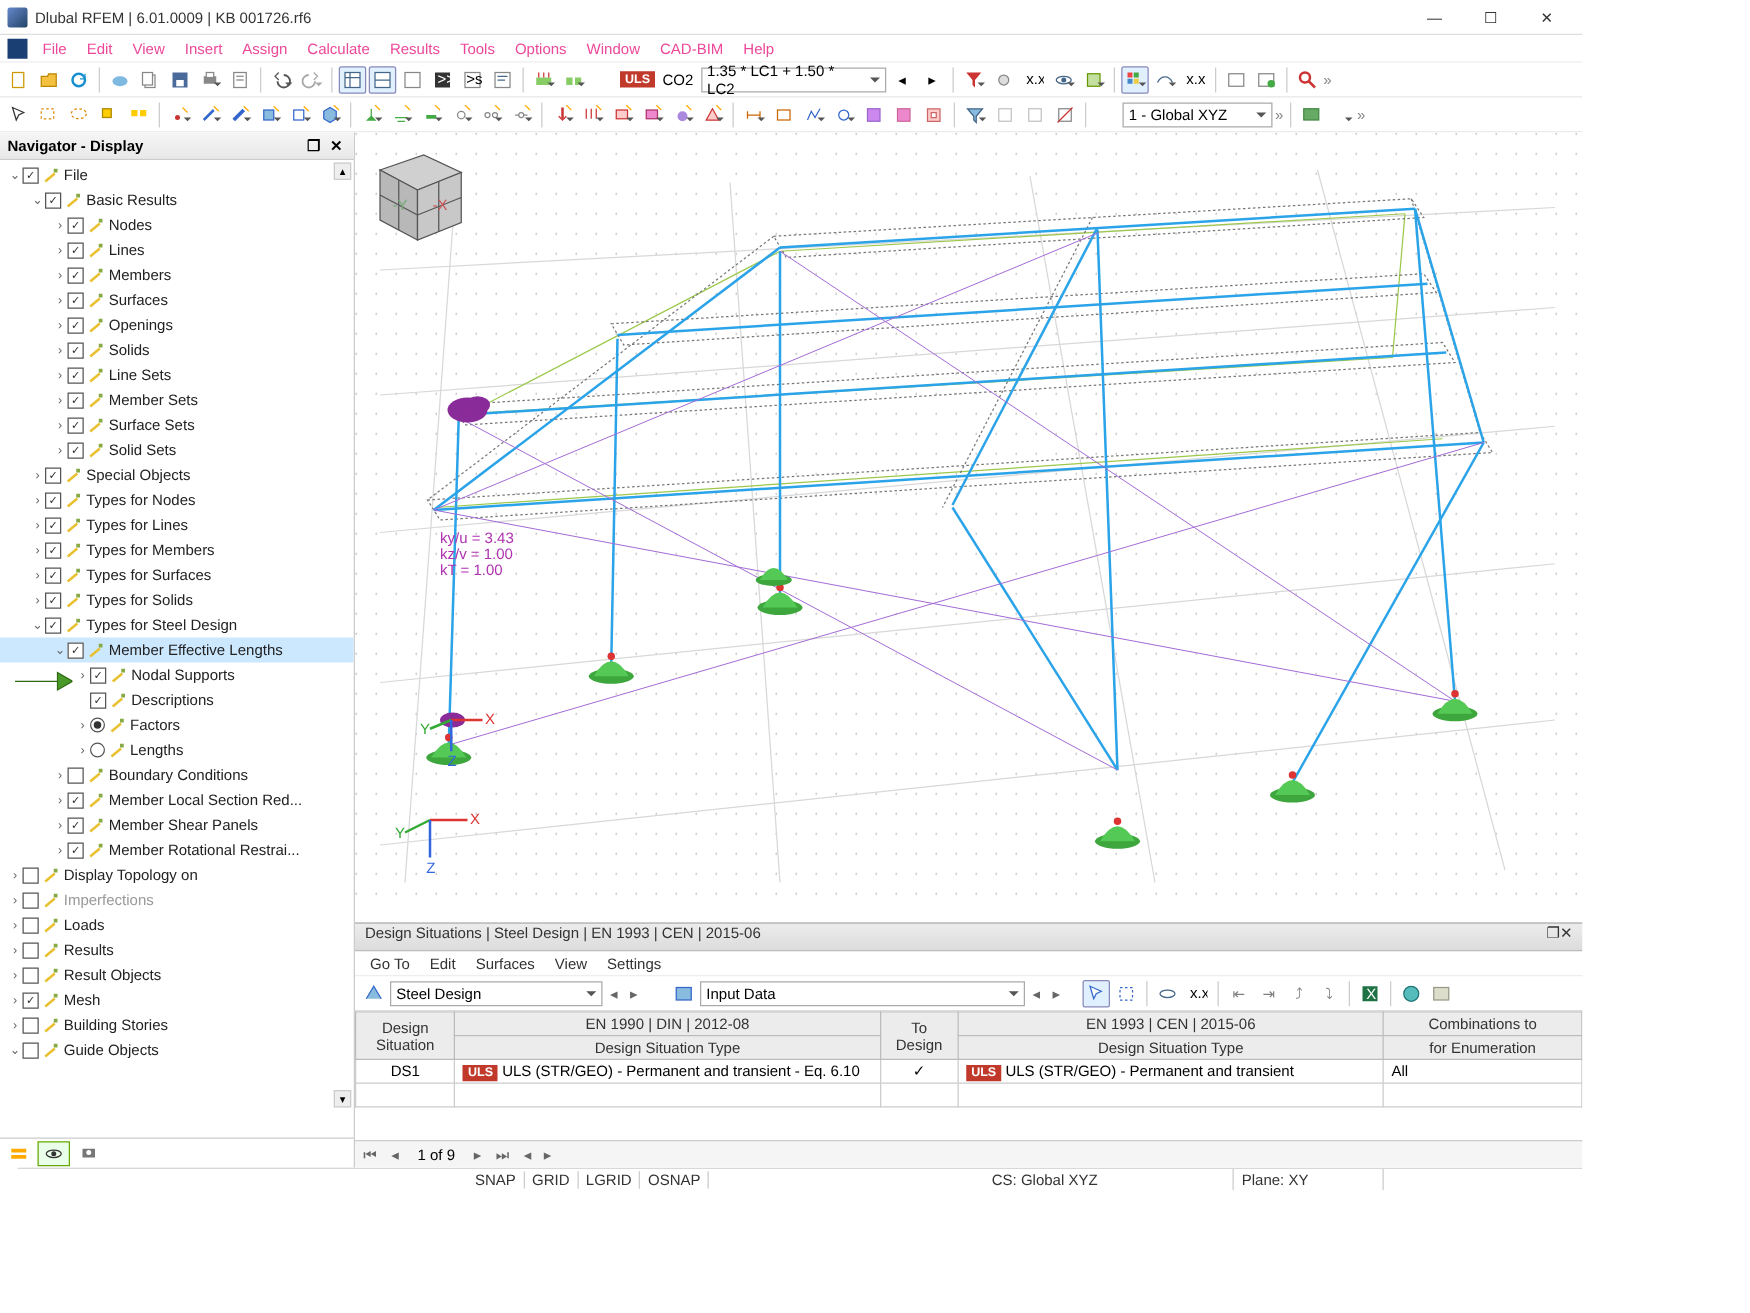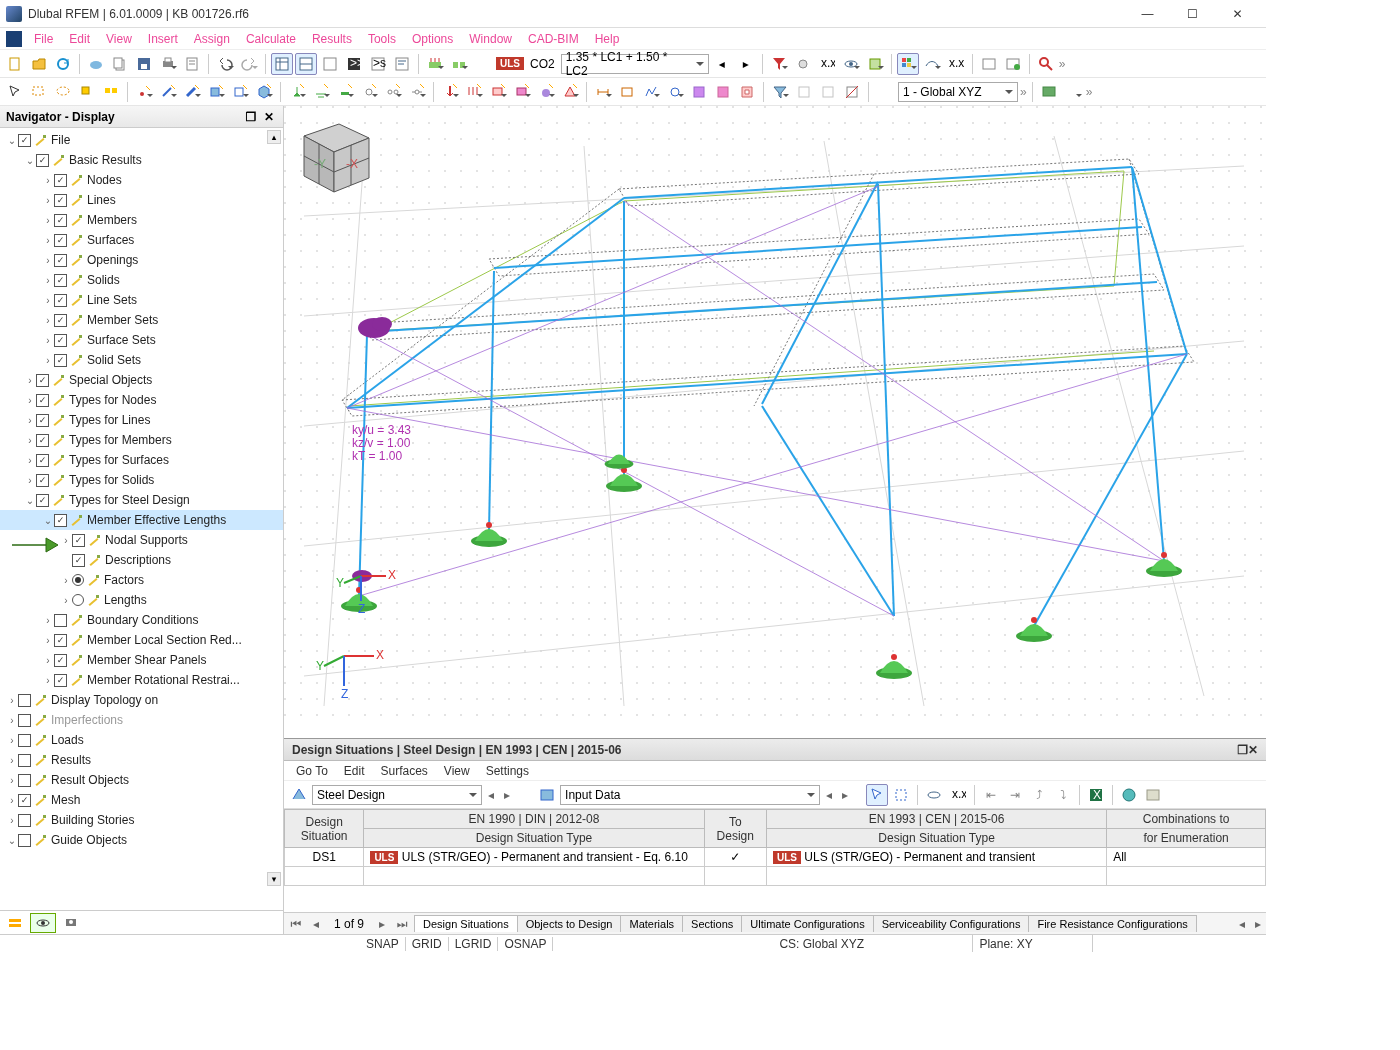--- a/index.html
+++ b/index.html
@@ -21,21 +21,21 @@
 .tbtn { width: 22px; height: 22px; display: flex; align-items: center; justify-content: center; border: 1px solid transparent; border-radius: 2px; position: relative; }
 .tsep { width: 1px; height: 20px; background: #ccc; margin: 0 3px; }
 .tdrop::after { content:""; position:absolute; right:1px; bottom:2px; border:3px solid transparent; border-top-color:#555; }
 .tbtn svg { width: 16px; height: 16px; }
 .badge-uls { background:#c0392b; color:#fff; font-size:10px; padding:1px 4px; font-weight:bold; }
 .combo-box { height: 20px; border: 1px solid #aaa; background: #fff; display: flex; align-items: center; padding: 0 16px 0 4px; position: relative; font-size: 11px; }
 .combo-box::after { content:""; position:absolute; right:4px; top:7px; border:4px solid transparent; border-top-color:#555; }
 
 
 .main { display: flex; height: calc(952px - 28px - 22px - 28px - 28px - 18px); }
-.statusbar { height: 18px; border-top: 1px solid #ccc; display: flex; align-items: center; font-size: 11px; color: #333; }
+.statusbar { height: 18px; border-top: 1px solid #ccc; display: flex; align-items: center; font-size: 11px; color: #333; margin-left: 14px; }
 .statusbar .sb-item { padding: 0 6px; border-right: 1px solid #ccc; height: 100%; display:flex; align-items:center; }
 
 
 .navigator { width: 284px; border-right: 1px solid #ccc; display: flex; flex-direction: column; background: #fff; }
 .nav-header { height: 22px; background: linear-gradient(#f6f6f6,#e8e8e8); border-bottom: 1px solid #ccc; display:flex; align-items:center; padding:0 6px; font-weight: bold; }
 .nav-header .nav-title { flex: 1; }
 .nav-header .hbtn { width: 16px; height: 16px; display:flex; align-items:center; justify-content:center; margin-left:2px; }
 .nav-tree { flex: 1; overflow-y: auto; padding: 2px 0; position: relative; }
 .nav-footer { height: 24px; border-top: 1px solid #ccc; display:flex; align-items:center; padding:0 2px; gap:2px; }
 .nav-footer .ftab { width: 26px; height: 20px; display:flex; align-items:center; justify-content:center; border:1px solid transparent; }
@@ -56,21 +56,21 @@
 .icon-brush::after { content:""; position:absolute; width:3px; height:3px; background:#8a4; left:10px; top:3px; }
 
 .green-arrow { position:absolute; left:10px; top:408px; width:48px; height:18px; }
 
 
 .viewport { flex: 1; position: relative; background: #fff; overflow:hidden; }
 .viewport svg { position:absolute; top:0; left:0; }
 
 
 .bottom-panel { position:absolute; left:284px; right:0; bottom:18px; height: 196px; border-top: 1px solid #999; background: #fff; display:flex; flex-direction:column; }
-.bp-header { height: 22px; background: linear-gradient(#ececec,#dcdcdc); border-bottom: 1px solid #bbb; display:flex; align-items:center; padding:0 8px; font-weight:bold; color:#333; }
+.bp-header { height: 22px; background: linear-gradient(#ececec,#dcdcdc); border-bottom: 1px solid #bbb; display:flex; padding:0 8px; font-weight:normal; color:#333; }
 .bp-header .sp { flex:1; }
 .bp-menubar { height: 20px; display:flex; align-items:center; padding:0 4px; border-bottom:1px solid #eee; }
 .bp-menubar .bm { padding: 1px 8px; color:#333; }
 .bp-toolbar { height: 28px; display:flex; align-items:center; padding:0 4px; border-bottom:1px solid #ddd; gap:2px; }
 .bp-table { flex:1; overflow:auto; }
 .bp-table table { border-collapse: collapse; width: 100%; font-size: 11px; }
 .bp-table th { background: #ececec; border:1px solid #bbb; padding: 2px 6px; font-weight: normal; color: #333; }
 .bp-table td { border:1px solid #ccc; padding: 2px 6px; background:#fff; }
 .bp-table td.center { text-align:center; }
 .bp-tabs { height: 22px; border-top: 1px solid #ccc; display:flex; align-items:center; background:#f5f5f5; }
@@ -1044,29 +1044,20 @@
     </table>
   </div>
   <div class="bp-tabs">
     <div class="page-nav">
       <span class="navbtn">⏮</span>
       <span class="navbtn">◂</span>
       <span style="padding:0 6px">1 of 9</span>
       <span class="navbtn">▸</span>
       <span class="navbtn">⏭</span>
     </div>
-    <div id="bp-tabs-c" style="display:flex; overflow:hidden; flex:1">
-        <div class="ptab active">Design Situations</div>
-        <div class="ptab">Objects to Design</div>
-        <div class="ptab">Materials</div>
-        <div class="ptab">Sections</div>
-        <div class="ptab">Ultimate Configurations</div>
-        <div class="ptab">Serviceability Configurations</div>
-        <div class="ptab">Fire Resistance Configurations</div>
-      </div>
     <span class="navbtn">◂</span>
     <span class="navbtn">▸</span>
   </div>
 </div>
 
 <div class="statusbar">
   <div style="width:360px"></div>
   <div id="sb-items" style="display:flex">
       <div class="sb-item">SNAP</div>
       <div class="sb-item">GRID</div>

